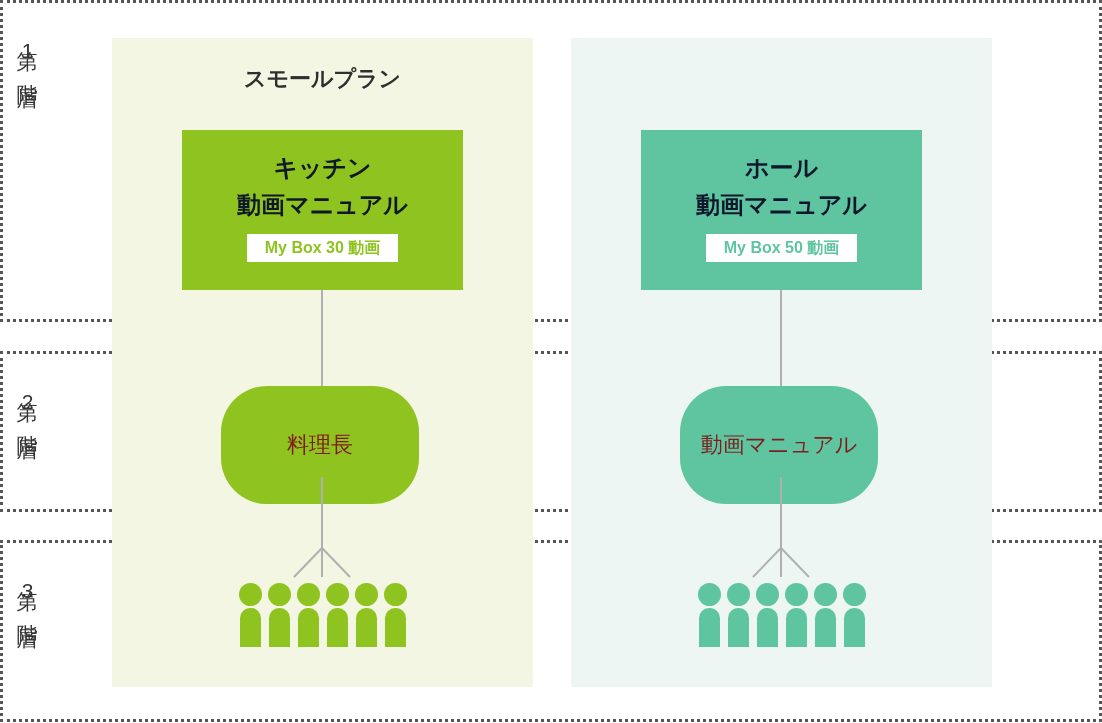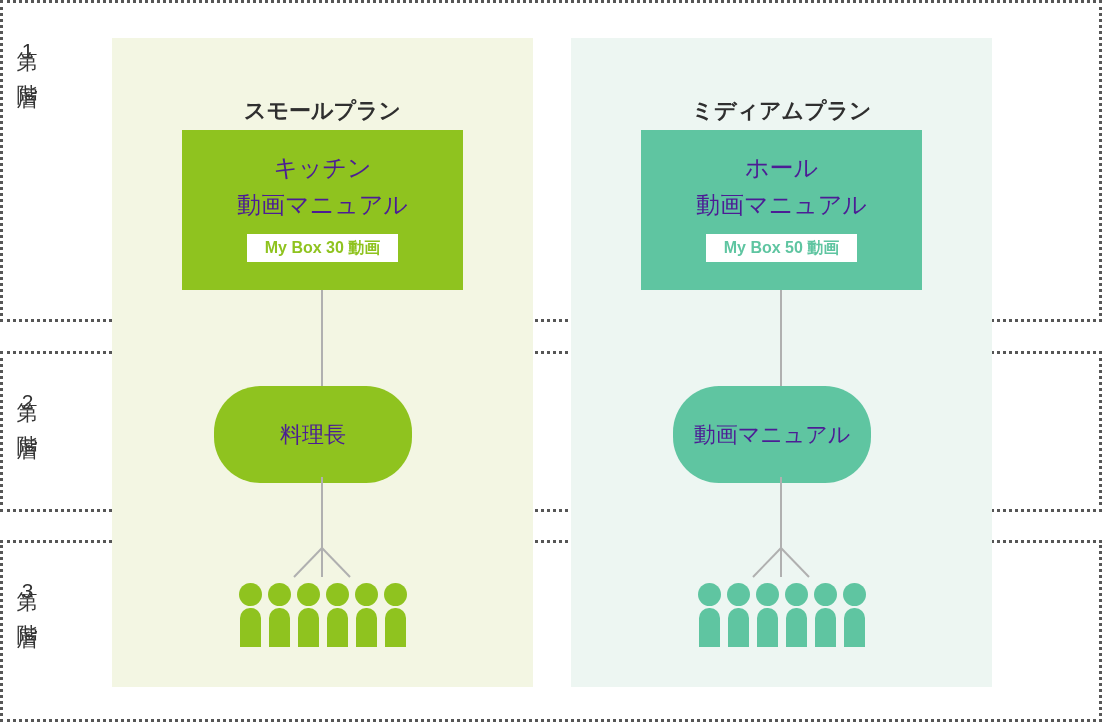--- a/index.html
+++ b/index.html
@@ -60,21 +60,21 @@
     position: absolute;
     left: 0;
     top: 38px;
     width: 421px;
     height: 649px;
     background: var(--colbg);
     z-index: -1;
   }
   .plan-title {
     position: absolute;
-    top: 96px;
+    top: 64px;
     left: 0;
     width: 100%;
     text-align: center;
     font-size: 22px;
     font-weight: bold;
     color: #2f2f2f;
   }
   .manual-box {
     position: absolute;
     top: 130px;
@@ -82,23 +82,23 @@
     width: 281px;
     height: 160px;
     background: var(--primary);
     display: flex;
     flex-direction: column;
     align-items: center;
     box-sizing: border-box;
     padding-top: 19px;
   }
   .manual-line {
-    color: #4c1d95;
+    color: #0f172a;
     font-size: 24px;
-    font-weight: normal;
+    font-weight: bold;
     line-height: 37px;
     text-align: center;
   }
   .badge {
     margin-top: 11px;
     height: 28px;
     line-height: 28px;
     padding: 0 18px;
     background: #ffffff;
     color: var(--primary);
@@ -111,26 +111,26 @@
     position: absolute;
     left: 209px;
     top: 290px;
     width: 2px;
     height: 96px;
     background: var(--line);
   }
   .pill {
     position: absolute;
     top: 386px;
-    left: 102px;
+    left: 109px;
     width: 198px;
-    height: 97px;
+    height: 118px;
     border-radius: 46px;
     background: var(--primary);
-    color: #4c1d95;
+    color: #7f1d1d;
     font-size: 22px;
     display: flex;
     align-items: center;
     justify-content: center;
   }
   .fork {
     position: absolute;
     left: 179px;
     top: 477px;
     width: 62px;
@@ -216,21 +216,20 @@
         </div>
         <div class="person">
           <div class="p-head"></div>
           <div class="p-body"></div>
         </div>
       </div>
   </div>
 
   <div class="column column-1" style="--primary: #5fc5a1; --colbg: #edf6f2;">
     <div class="col-bg"></div>
-    <div class="plan-title">ミディアムプラン</div>
     <div class="manual-box">
       <div class="manual-line">ホール</div>
       <div class="manual-line">動画マニュアル</div>
       <div class="badge">My Box 50 動画</div>
     </div>
     <div class="connector-v"></div>
     <div class="pill">動画マニュアル</div>
     <svg class="fork" viewBox="0 0 62 101">
       <line x1="31" y1="0" x2="31" y2="71"></line>
       <line x1="31" y1="71" x2="3" y2="100"></line>

